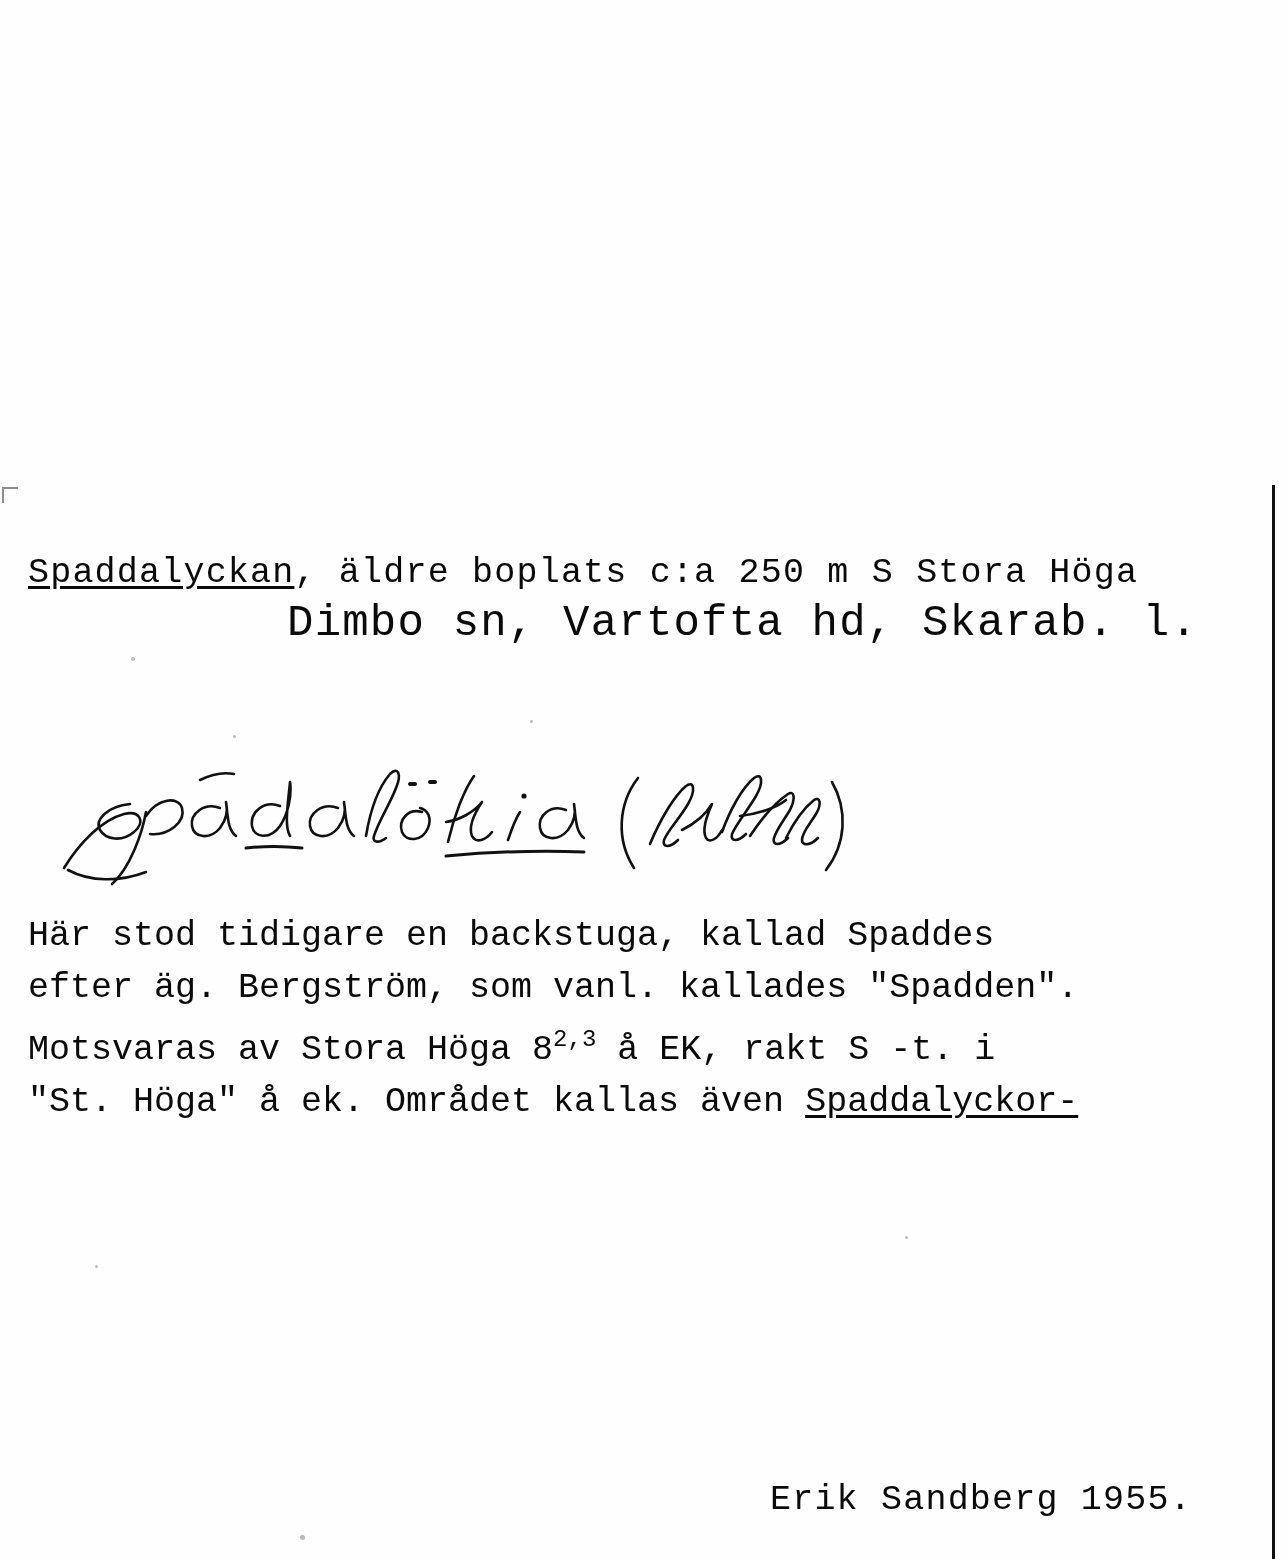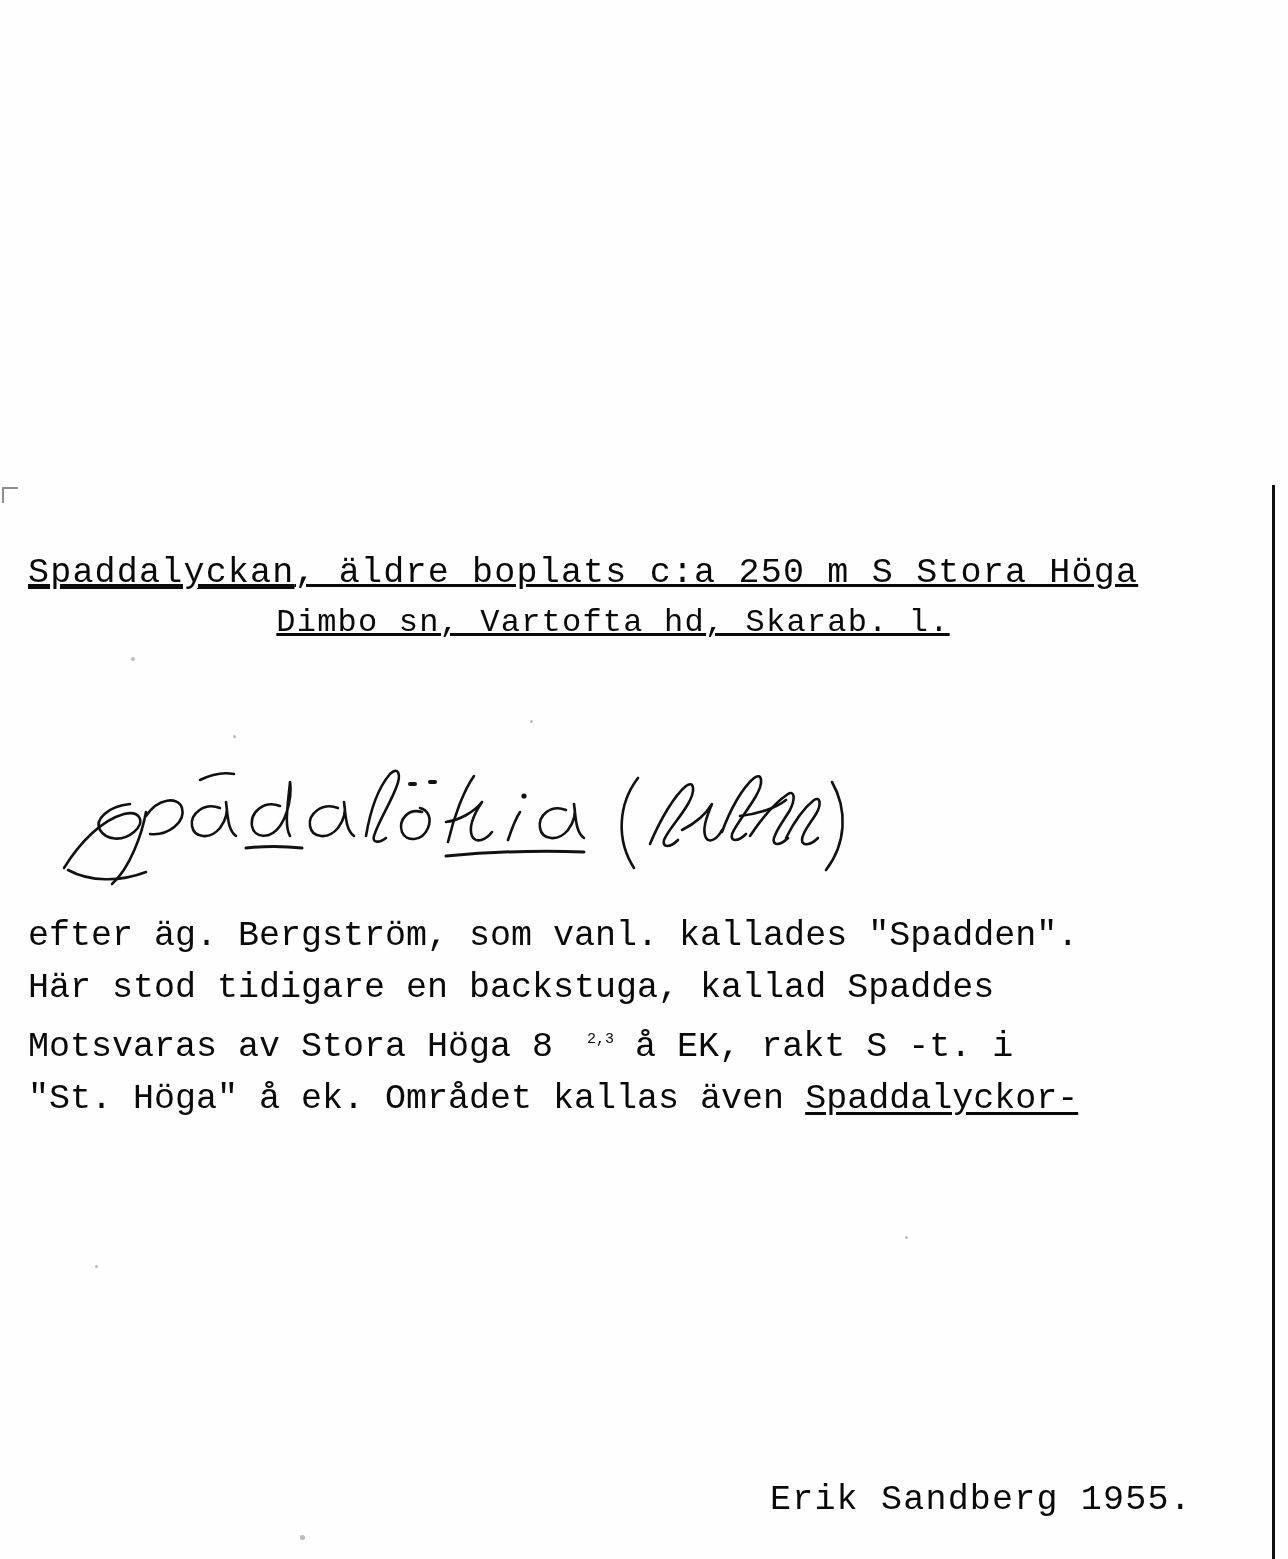--- a/index.html
+++ b/index.html
@@ -47,36 +47,35 @@
     border-top: 2px solid #333;
     opacity: .55;
   }
 
   .typed {
     font-family: "Liberation Mono", "DejaVu Sans Mono", monospace;
     font-size: 35px;
     letter-spacing: 1.2px;
     line-height: 50px;
     white-space: pre;
-    text-decoration: underline;
   }
 
   #heading-block {
     position: absolute;
     left: 28px;
     top: 548px;
     width: 1240px;
   }
   #heading-line1 {
     font-size: 35px;
   }
   #heading-line2 {
-    text-align: center;
+    text-align: right;
     padding-right: 70px;
-    font-size: 32px;
+    font-size: 44px;
   }
   .u {
     text-decoration: underline;
     text-underline-offset: 4px;
   }
 
   
   #handwriting {
     position: absolute;
     left: 50px;
@@ -91,24 +90,23 @@
     left: 28px;
     top: 910px;
     width: 1250px;
   }
   #body-block .line {
     font-size: 35px;
     line-height: 52px;
     white-space: pre;
   }
   sup.frac {
-    font-size: 15px;
+    font-size: 24px;
     vertical-align: super;
     letter-spacing: 0;
-    margin-left: 34px;
   }
 
   #signature {
     position: absolute;
     left: 770px;
     top: 1480px;
     font-size: 35px;
     letter-spacing: 1.2px;
     white-space: pre;
   }
@@ -179,22 +177,22 @@
         <path d="M736 82 C 744 66, 754 52, 764 44 C 770 40, 772 48, 766 58 C 760 68, 752 76, 752 84 C 752 90, 760 90, 768 82"></path>
 
         <path d="M782 26 C 798 54, 796 88, 776 114"></path>
 
         <path d="M18 114 C 40 126, 70 126, 96 116"></path>
       </g>
     </svg>
   </div>
 
   <div id="body-block">
+    <div class="line">Här stod tidigare en backstuga, kallad Spaddes</div>
     <div class="line">efter äg. Bergström, som vanl. kallades "Spadden".</div>
-    <div class="line">Här stod tidigare en backstuga, kallad Spaddes</div>
     <div class="line"><span>Motsvaras av Stora Höga 8</span><sup class="frac">2,3</sup><span> å EK, rakt S -t. i</span></div>
     <div class="line"><span>"St. Höga" å ek. Området kallas även </span><span class="u">Spaddalyckor-</span></div>
   </div>
 
   <div id="signature">Erik Sandberg 1955.</div>
 
   <div class="speck" style="left:300px;top:1535px;width:5px;height:5px;"></div>
   <div class="speck" style="left:131px;top:657px;width:4px;height:4px;"></div>
   <div class="speck" style="left:233px;top:735px;width:3px;height:3px;"></div>
   <div class="speck" style="left:530px;top:720px;width:3px;height:3px;"></div>

